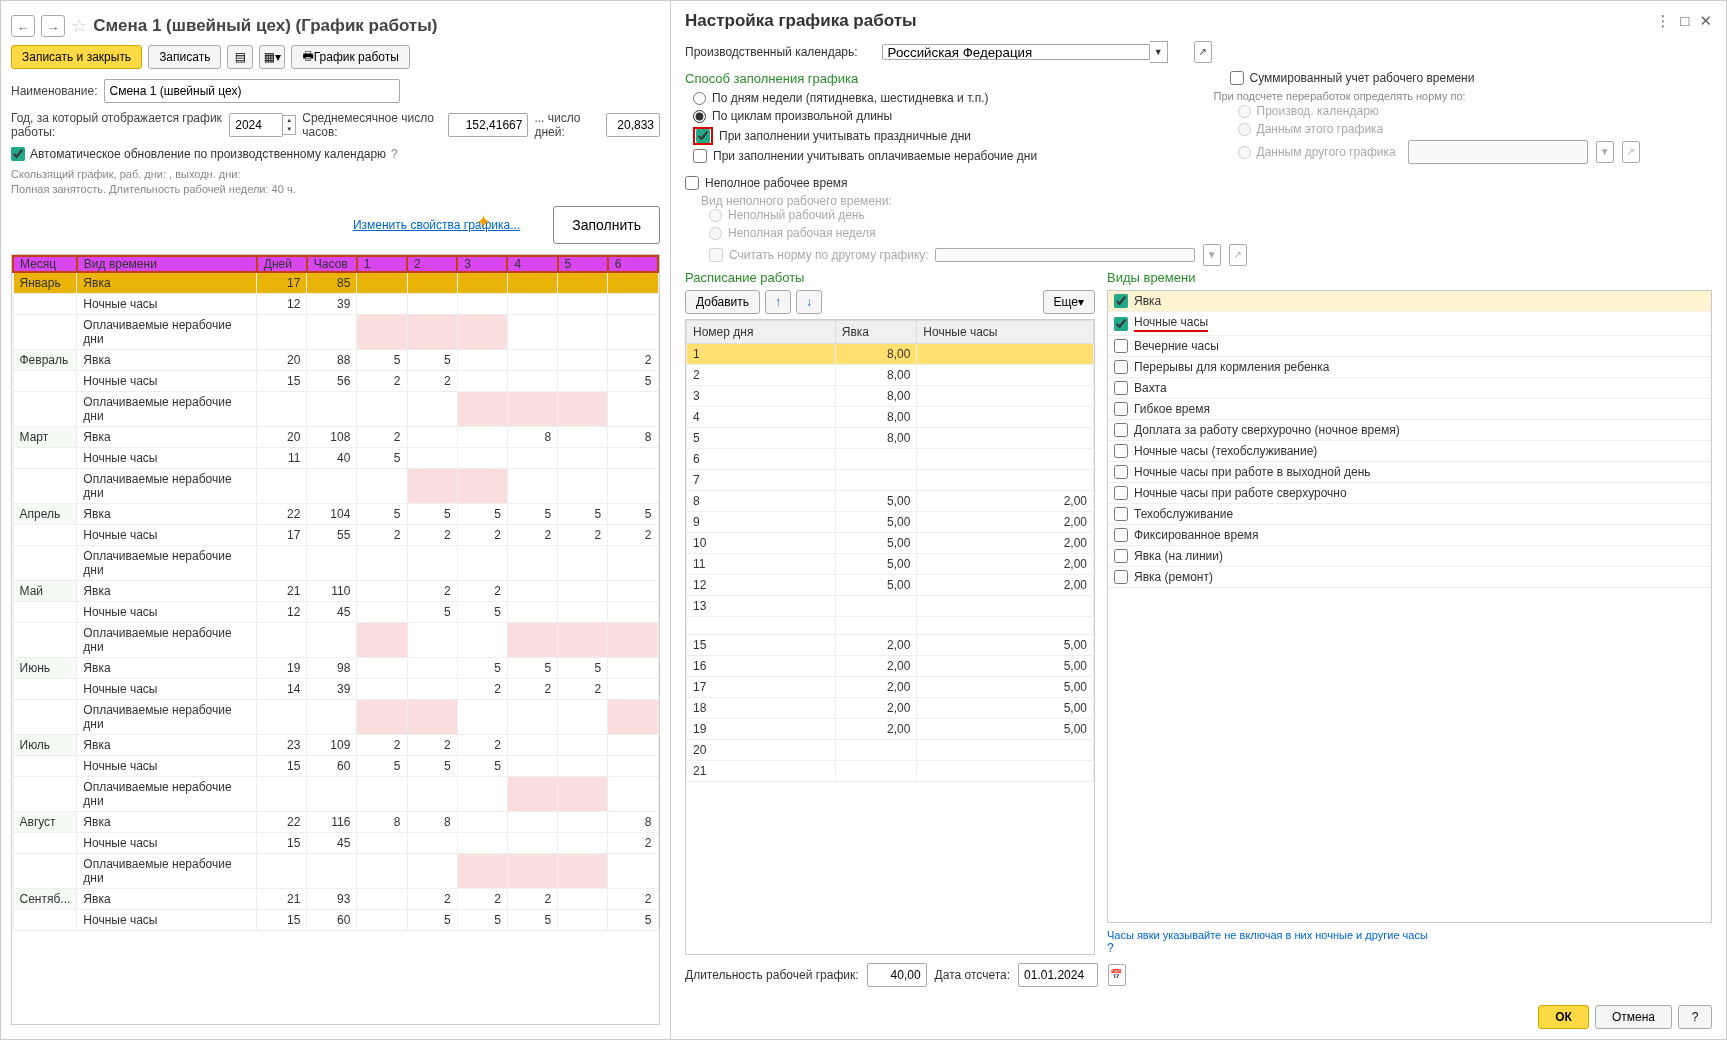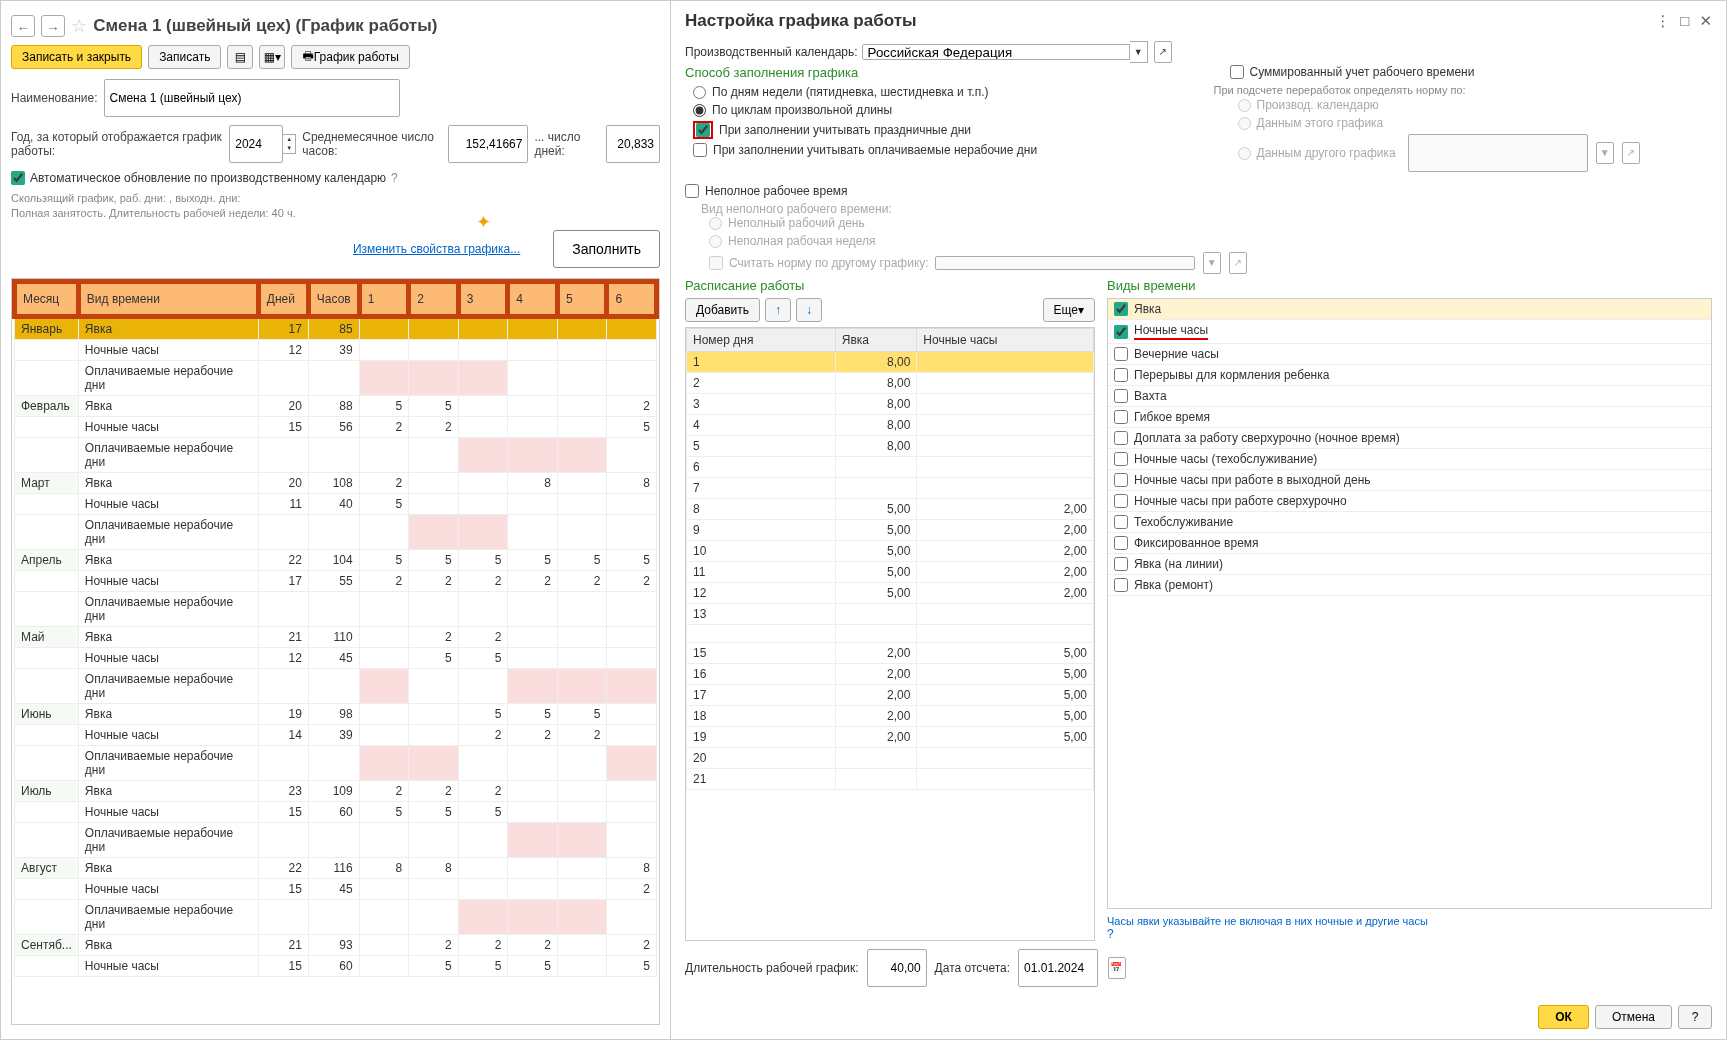--- a/index.html
+++ b/index.html
@@ -14,54 +14,54 @@
 .star-icon { font-size: 18px; color: #ccc; }
 .page-title { font-size: 17px; font-weight: bold; color: #444; }
 
 .toolbar { display: flex; gap: 6px; margin-bottom: 10px; align-items: center; }
 .btn { border: 1px solid #aaa; background: #f5f5f5; padding: 4px 10px; border-radius: 3px; cursor: pointer; font-size: 12px; height: 24px; display: flex; align-items: center; }
 .btn-yellow { background: #ffda44; border-color: #d4a800; font-weight: normal; }
 .btn-icon { width: 26px; padding: 0; justify-content: center; }
 
 .form-row { display: flex; align-items: center; gap: 6px; margin-bottom: 8px; font-size: 12px; }
 .form-row label { color: #444; }
-.input-field { border: 1px solid #aaa; padding: 2px 5px; height: 38px; font-size: 12px; border-radius: 2px; }
+.input-field { border: 1px solid #aaa; padding: 2px 5px; height: 24px; font-size: 12px; border-radius: 2px; }
 .input-wide { width: 296px; }
 .input-small { width: 54px; }
 .input-med { width: 80px; }
 .spinner { display: flex; align-items: center; }
 .spinner-btns { display: inline-flex; flex-direction: column; border: 1px solid #aaa; border-left: none; }
 .spinner-btns span { font-size: 6px; line-height: 9px; padding: 0 3px; cursor: pointer; }
 
 .checkbox-row { display: flex; align-items: center; gap: 5px; font-size: 12px; color: #333; margin-bottom: 6px; }
 .checkbox-row input[type=checkbox] { accent-color: #2a8; width: 14px; height: 14px; }
 .help-icon { color: #888; cursor: pointer; }
 
 .gray-text { color: #888; font-size: 11px; line-height: 1.4; }
 .link { color: #0066cc; text-decoration: underline; cursor: pointer; }
 .link-row { display: flex; align-items: center; gap: 33px; margin: 8px 0 10px; }
 .btn-fill { border: 1px solid #888; background: #fff; padding: 10px 18px; font-size: 14px; border-radius: 3px; cursor: pointer; }
 
 
 .left-table-wrap { flex: 1; overflow: auto; border: 1px solid #ccc; }
 .left-table { border-collapse: collapse; width: 100%; font-size: 12px; }
-.left-table th { background: #fdba74; border: 5px solid #c2410c; padding: 8px 6px; text-align: left; font-weight: normal; position: sticky; top: 0; }
+.left-table th { background: #d946ef; border: 2px solid #c2410c; padding: 0 6px; text-align: left; font-weight: normal; position: sticky; top: 0; }
 .left-table td { border: 1px solid #eee; padding: 3px 6px; height: 19px; }
 .left-table .num { text-align: right; }
 .lt-month { background: #f5faf5; }
 .lt-yellow { background: #eab308; }
 .lt-pink { background: #fadddd; }
 
 
 .dlg-header { display: flex; justify-content: space-between; align-items: center; margin-bottom: 10px; }
 .dlg-title { font-size: 17px; font-weight: bold; }
 .dlg-ctrls { display: flex; gap: 10px; color: #666; }
 .dlg-ctrls span { cursor: pointer; font-size: 15px; }
 
-.dlg-row { display: flex; align-items: center; gap: 4px; margin-bottom: 2px; font-size: 12px; }
+.dlg-row { display: flex; align-items: center; gap: 24px; margin-bottom: 8px; font-size: 12px; }
 .select-combo { display: flex; align-items: center; }
 .select-combo input { border: 1px solid #aaa; height: 16px; padding: 2px 5px; width: 268px; border-radius: 2px 0 0 2px; }
 .select-combo .combo-btn { border: 1px solid #aaa; border-left: none; height: 22px; width: 18px; text-align: center; cursor: pointer; font-size: 9px; line-height: 20px; }
 .mini-btn { border: 1px solid #aaa; height: 22px; width: 18px; margin-left: 2px; cursor: pointer; text-align: center; font-size: 10px; line-height: 20px; background: #fff; border-radius: 2px; }
 
 .two-col { display: flex; gap: 30px; margin-bottom: 8px; }
 .two-col > div { flex: 1; }
 .green-head { color: #2a8e2a; font-weight: normal; font-size: 13px; margin-bottom: 5px; }
 .radio-row { display: flex; align-items: center; gap: 6px; font-size: 12px; margin-bottom: 4px; padding-left: 8px; }
 .radio-row input { accent-color: #333; }

